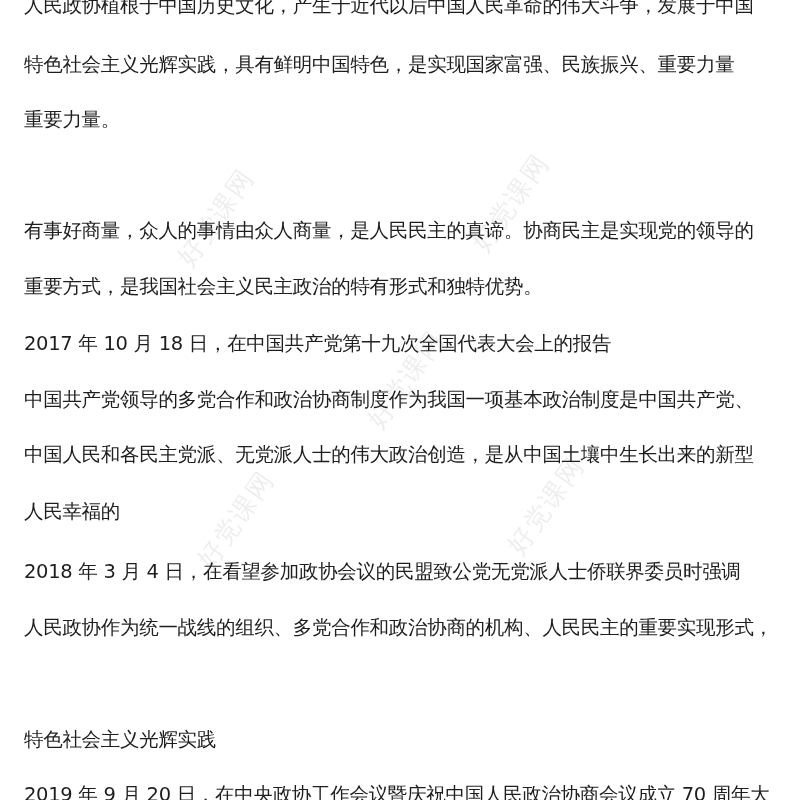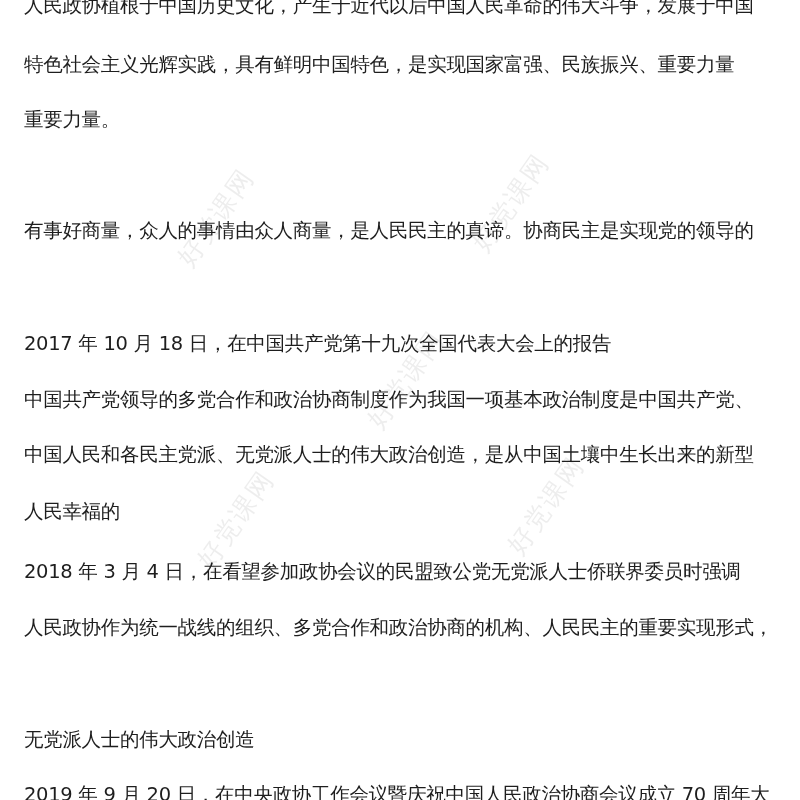--- a/index.html
+++ b/index.html
@@ -11,27 +11,28 @@
         transform-origin: center center; white-space: nowrap; letter-spacing: 2px; pointer-events: none; }
 </style>
 </head>
 <body>
 
 <div class="page">
   <div class="line" style="top:-6px">人民政协植根于中国历史文化，产生于近代以后中国人民革命的伟大斗争，发展于中国</div>
   <div class="line" style="top:53px">特色社会主义光辉实践，具有鲜明中国特色，是实现国家富强、民族振兴、重要力量</div>
   <div class="line" style="top:108px">重要力量。</div>
   <div class="line" style="top:219px">有事好商量，众人的事情由众人商量，是人民民主的真谛。协商民主是实现党的领导的</div>
+  <div class="line" style="top:275px">重要方式，是我国社会主义民主政治的特有形式和独特优势。</div>
   <div class="line" style="top:332px">2017 年 10 月 18 日，在中国共产党第十九次全国代表大会上的报告</div>
   <div class="line" style="top:388px">中国共产党领导的多党合作和政治协商制度作为我国一项基本政治制度是中国共产党、</div>
   <div class="line" style="top:443px">中国人民和各民主党派、无党派人士的伟大政治创造，是从中国土壤中生长出来的新型</div>
   <div class="line" style="top:500px">人民幸福的</div>
   <div class="line" style="top:560px">2018 年 3 月 4 日，在看望参加政协会议的民盟致公党无党派人士侨联界委员时强调</div>
   <div class="line" style="top:616px">人民政协作为统一战线的组织、多党合作和政治协商的机构、人民民主的重要实现形式，</div>
-  <div class="line" style="top:728px">无党派人士的伟大政治创造</div>
+  <div class="line" style="top:728px">特色社会主义光辉实践</div>
   <div class="line" style="top:783px">2019 年 9 月 20 日，在中央政协工作会议暨庆祝中国人民政治协商会议成立 70 周年大</div>
 
   <div class="wm" style="left:160px; top:200px">好党课网</div>
   <div class="wm" style="left:455px; top:185px">好党课网</div>
   <div class="wm" style="left:350px; top:362px">好党课网</div>
   <div class="wm" style="left:180px; top:502px">好党课网</div>
   <div class="wm" style="left:490px; top:488px">好党课网</div>
 </div>
 
 </body></html>

